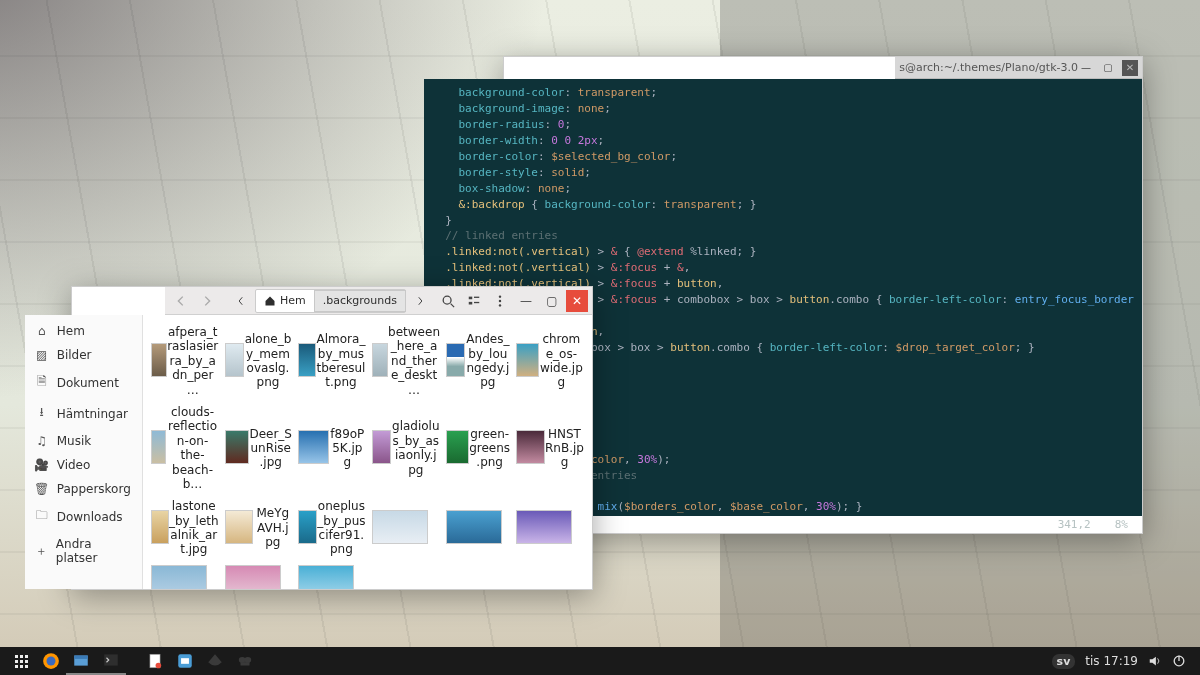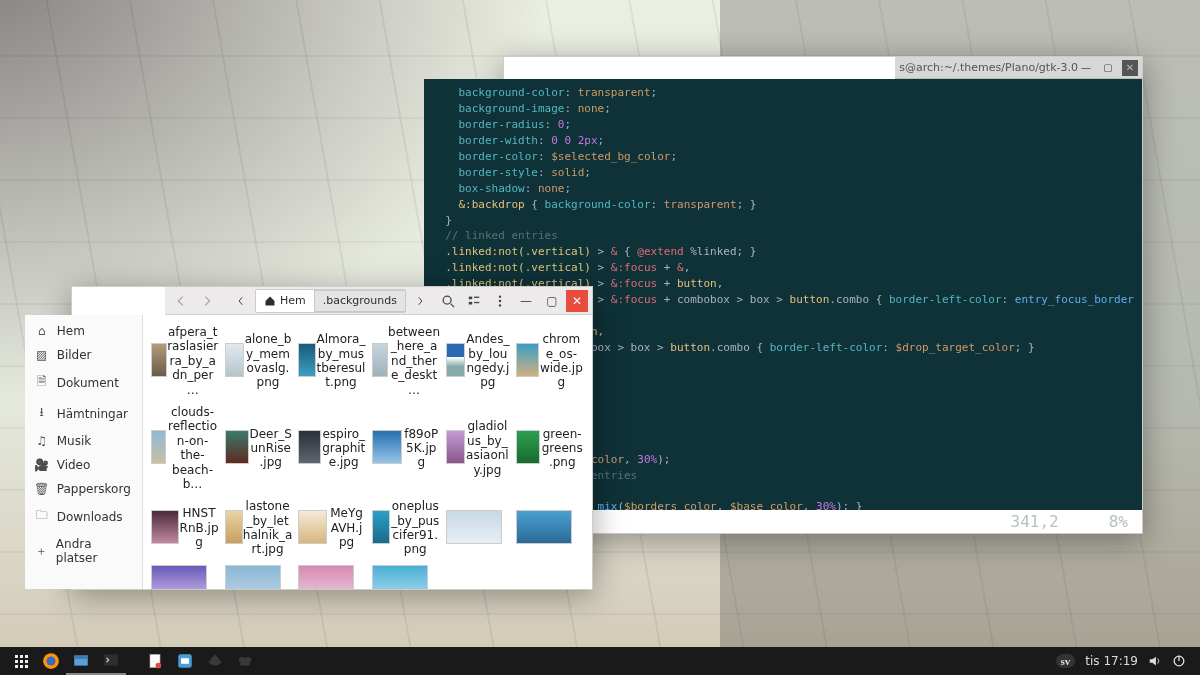--- a/index.html
+++ b/index.html
@@ -55,23 +55,23 @@
 }
 .tok-prop { color: #56b6c2; }
 .tok-val  { color: #d19a66; }
 .tok-num  { color: #c678dd; }
 .tok-punc { color: #abb2bf; }
 .tok-kw   { color: #e06c75; }
 .tok-com  { color: #5c7073; }
 .tok-cls  { color: #e5c07b; }
 .tok-fn   { color: #61afef; }
 #term .statusline {
-  display: flex; justify-content: flex-end; gap: 50px;
+  display: flex; justify-content: flex-end; gap: 24px;
   padding: 2px 14px; color: #b6c2c2;
-  font-family: "DejaVu Sans Mono", monospace; font-size: 16px;
+  font-family: "DejaVu Sans Mono", monospace; font-size: 11px;
 }
 
 
 #fm { left: 71px; top: 286px; width: 522px; height: 304px; color: #2e2e2e; }
 #fm .toolbar {
   height: 28px; background: #eceaea; border-bottom: 1px solid #d0d0d0;
   display: flex; align-items: center; padding: 0 4px; gap: 2px;
 }
 #fm .tbtn { width: 24px; height: 24px; display: flex; align-items: center; justify-content: center; color: #444; }
 #fm .tbtn.disabled { color: #aaa; }
@@ -119,21 +119,21 @@
   position: absolute; left: 0; right: 0; bottom: 0; height: 28px;
   background: #1a1a1a; display: flex; align-items: center; padding: 0 6px;
   color: #ddd; font-size: 12px;
 }
 #taskbar .tbitem {
   width: 30px; height: 28px; display: flex; align-items: center; justify-content: center;
   font-size: 15px;
 }
 #taskbar .tbitem.running { border-bottom: 2px solid #888; }
 #taskbar .tray { margin-left: auto; display: flex; align-items: center; gap: 10px; padding-right: 8px; }
-#taskbar .kbd { background: #333; padding: 1px 5px; border-radius: 7px; font-size: 11px; font-weight: bold; font-family: Liberation Serif, serif; }
+#taskbar .kbd { background: #333; padding: 1px 5px; border-radius: 7px; font-size: 11px; font-weight: bold; }
 .grid-icon { display: grid; grid-template-columns: repeat(3,3px); grid-template-rows: repeat(3,3px); gap: 2px; }
 .grid-icon span { background: #eee; }
 
 
 svg { display: block; }
 </style>
 </head>
 <body>
 
 <div class="wall"></div>
@@ -281,24 +281,20 @@
         </div>
         <div class="file">
           <div class="thumb" style="background: linear-gradient(rgb(143, 186, 214) 0%, rgb(202, 191, 163) 100%);"></div>
           <div class="name">clouds-reflection-on-the-beach-b…</div>
         </div>
         <div class="file">
           <div class="thumb" style="background: linear-gradient(rgb(58, 122, 106) 0%, rgb(96, 42, 32) 100%);"></div>
           <div class="name">Deer_SunRise.jpg</div>
         </div>
         <div class="file">
-          <div class="thumb" style="background: linear-gradient(rgb(42, 48, 56) 0%, rgb(96, 102, 110) 100%);"></div>
-          <div class="name">espiro_graphite.jpg</div>
-        </div>
-        <div class="file">
           <div class="thumb" style="background: linear-gradient(rgb(39, 112, 176) 0%, rgb(151, 196, 232) 100%);"></div>
           <div class="name">f89oP5K.jpg</div>
         </div>
         <div class="file">
           <div class="thumb" style="background: linear-gradient(rgb(195, 155, 214) 0%, rgb(138, 85, 138) 100%);"></div>
           <div class="name">gladiolus_by_asiaonly.jpg</div>
         </div>
         <div class="file">
           <div class="thumb" style="background: linear-gradient(rgb(42, 160, 80) 0%, rgb(26, 106, 48) 100%);"></div>
           <div class="name">green-greens.png</div>

